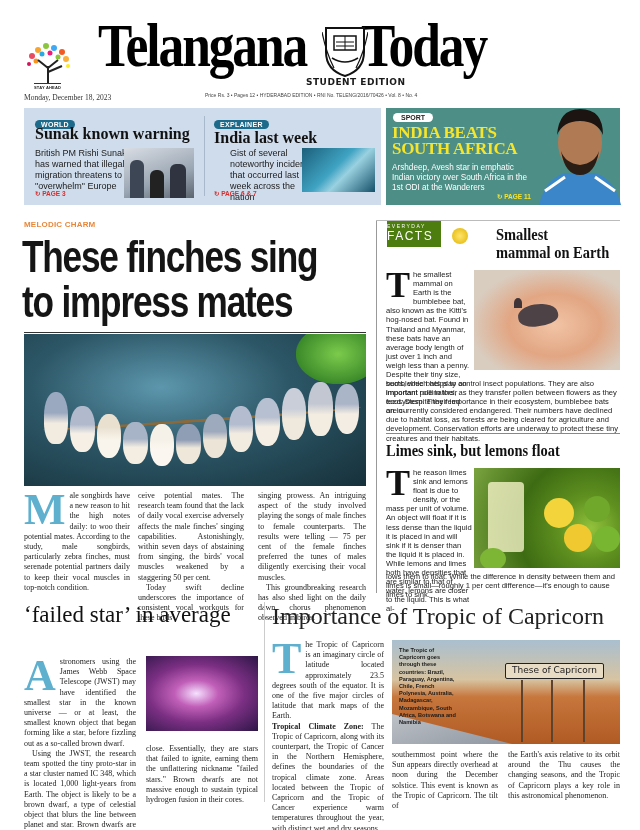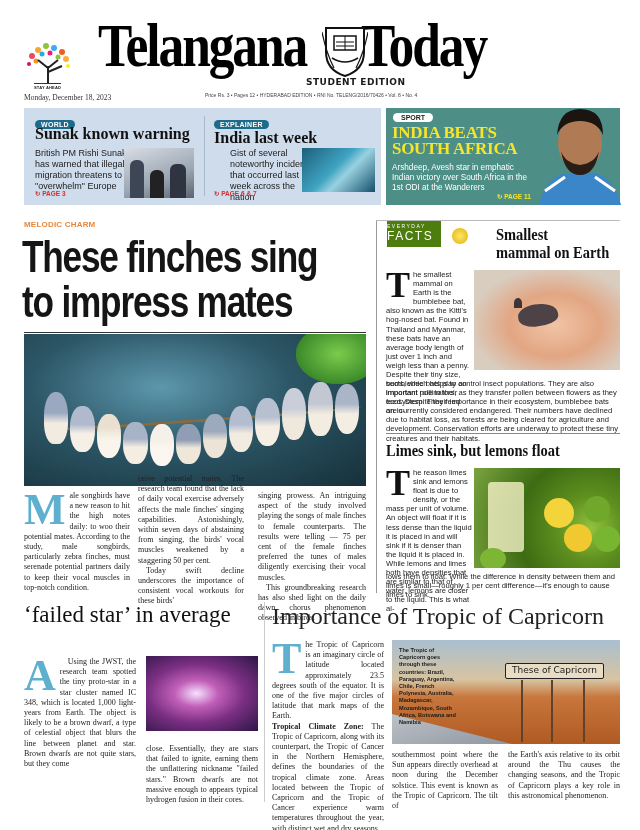--- a/index.html
+++ b/index.html
@@ -168,21 +168,21 @@
     <div style="flex:1;height:52px;background:linear-gradient(#c9ced8 40%,#efe8dc 60%);border-radius:45%;margin-bottom:4px"></div>
     <div style="flex:1;height:54px;background:linear-gradient(#c2c7d2 40%,#f2ece1 60%);border-radius:45%;margin-bottom:8px"></div>
     <div style="flex:1;height:50px;background:linear-gradient(#aab5c8 40%,#f3ede3 60%);border-radius:45%;margin-bottom:10px"></div>
   </div>
 </div>
 
 <div class="abs cols3" style="left:24px;top:491px;width:106px">
   <span class="dropcap">M</span>
   <span>ale songbirds have a new reason to hit the high notes daily: to woo their potential mates. According to the study, male songbirds, particularly zebra finches, must serenade potential partners daily to keep their vocal muscles in top-notch condition.</span>
 </div>
-<div class="abs cols3" style="left:138px;top:474px;width:106px">
+<div class="abs cols3" style="left:138px;top:491px;width:106px">
   <div>ceive potential mates. The research team found that the lack of daily vocal exercise adversely affects the male finches' singing capabilities. Astonishingly, within seven days of abstaining from singing, the birds' vocal muscles weakened by a staggering 50 per cent.</div>
   <div style="text-indent:8px">Today swift decline underscores the importance of consistent vocal workouts for these birds'</div>
 </div>
 <div class="abs cols3" style="left:258px;top:491px;width:108px">
   <div>singing prowess. An intriguing aspect of the study involved playing the songs of male finches to female counterparts. The results were telling — 75 per cent of the female finches preferred the tunes of males diligently exercising their vocal muscles.</div>
   <div style="text-indent:8px">This groundbreaking research has also shed light on the daily dawn chorus phenomenon observed in birds.</div>
 </div>
 
 <div class="abs vrule" style="left:376px;top:220px;height:373px"></div>
 <div class="abs hrule" style="left:376px;top:220px;width:244px;background:#bbb"></div>
@@ -218,24 +218,25 @@
   <div style="position:absolute;left:120px;top:58px;width:26px;height:26px;border-radius:50%;background:#78b531"></div>
   <div style="position:absolute;left:6px;top:80px;width:26px;height:22px;border-radius:50%;background:#7db535"></div>
 </div>
 <div class="abs side-body" style="left:386px;top:572px;width:234px">lows them to float. While the difference in density between them and limes is small—roughly 1 per cent difference—it's enough to cause limes to sink.</div>
 
 <div class="abs webb-head">
   <div>‘failed star’ in average</div>
 </div>
 <div class="abs cols3" style="left:24px;top:657px;width:112px">
   <span class="dropcap">A</span>
+  <span>stronomers using the James Webb Space Telescope (JWST) may have identified the smallest star in the known universe — or at least, the smallest known object that began forming like a star, before fizzling out as a so-called brown dwarf.</span>
   <div style="text-indent:8px">Using the JWST, the research team spotted the tiny proto-star in a star cluster named IC 348, which is located 1,000 light-years from Earth. The object is likely to be a brown dwarf, a type of celestial object that blurs the line between planet and star. Brown dwarfs are not quite stars, but they come</div>
 </div>
 <div class="abs webb-photo"></div>
-<div class="abs cols3" style="left:146px;top:744px;width:112px">close. Essentially, they are stars that failed to ignite, earning them the unflattering nickname "failed stars." Brown dwarfs are not massive enough to appears typical hydrogen fusion in their cores.</div>
+<div class="abs cols3" style="left:146px;top:744px;width:112px">close. Essentially, they are stars that failed to ignite, earning them the unflattering nickname "failed stars." Brown dwarfs are not massive enough to sustain typical hydrogen fusion in their cores.</div>
 
 <div class="abs vrule" style="left:264px;top:602px;height:200px;background:#ccc"></div>
 <div class="abs trop-head">Importance of  Tropic of Capricorn</div>
 <div class="abs cols3" style="left:272px;top:640px;width:112px">
   <span class="dropcap">T</span>
   <span>he Tropic of Capricorn is an imaginary circle of latitude located approximately 23.5 degrees south of the equator. It is one of the five major circles of latitude that mark maps of the Earth.</span>
   <div><b>Tropical Climate Zone:</b><span> The Tropic of Capricorn, along with its counterpart, the Tropic of Cancer in the Northern Hemisphere, defines the boundaries of the tropical climate zone. Areas located between the Tropic of Capricorn and the Tropic of Cancer experience warm temperatures throughout the year, with distinct wet and dry seasons.</span></div>
   
 </div>
 <div class="abs trop-photo">

